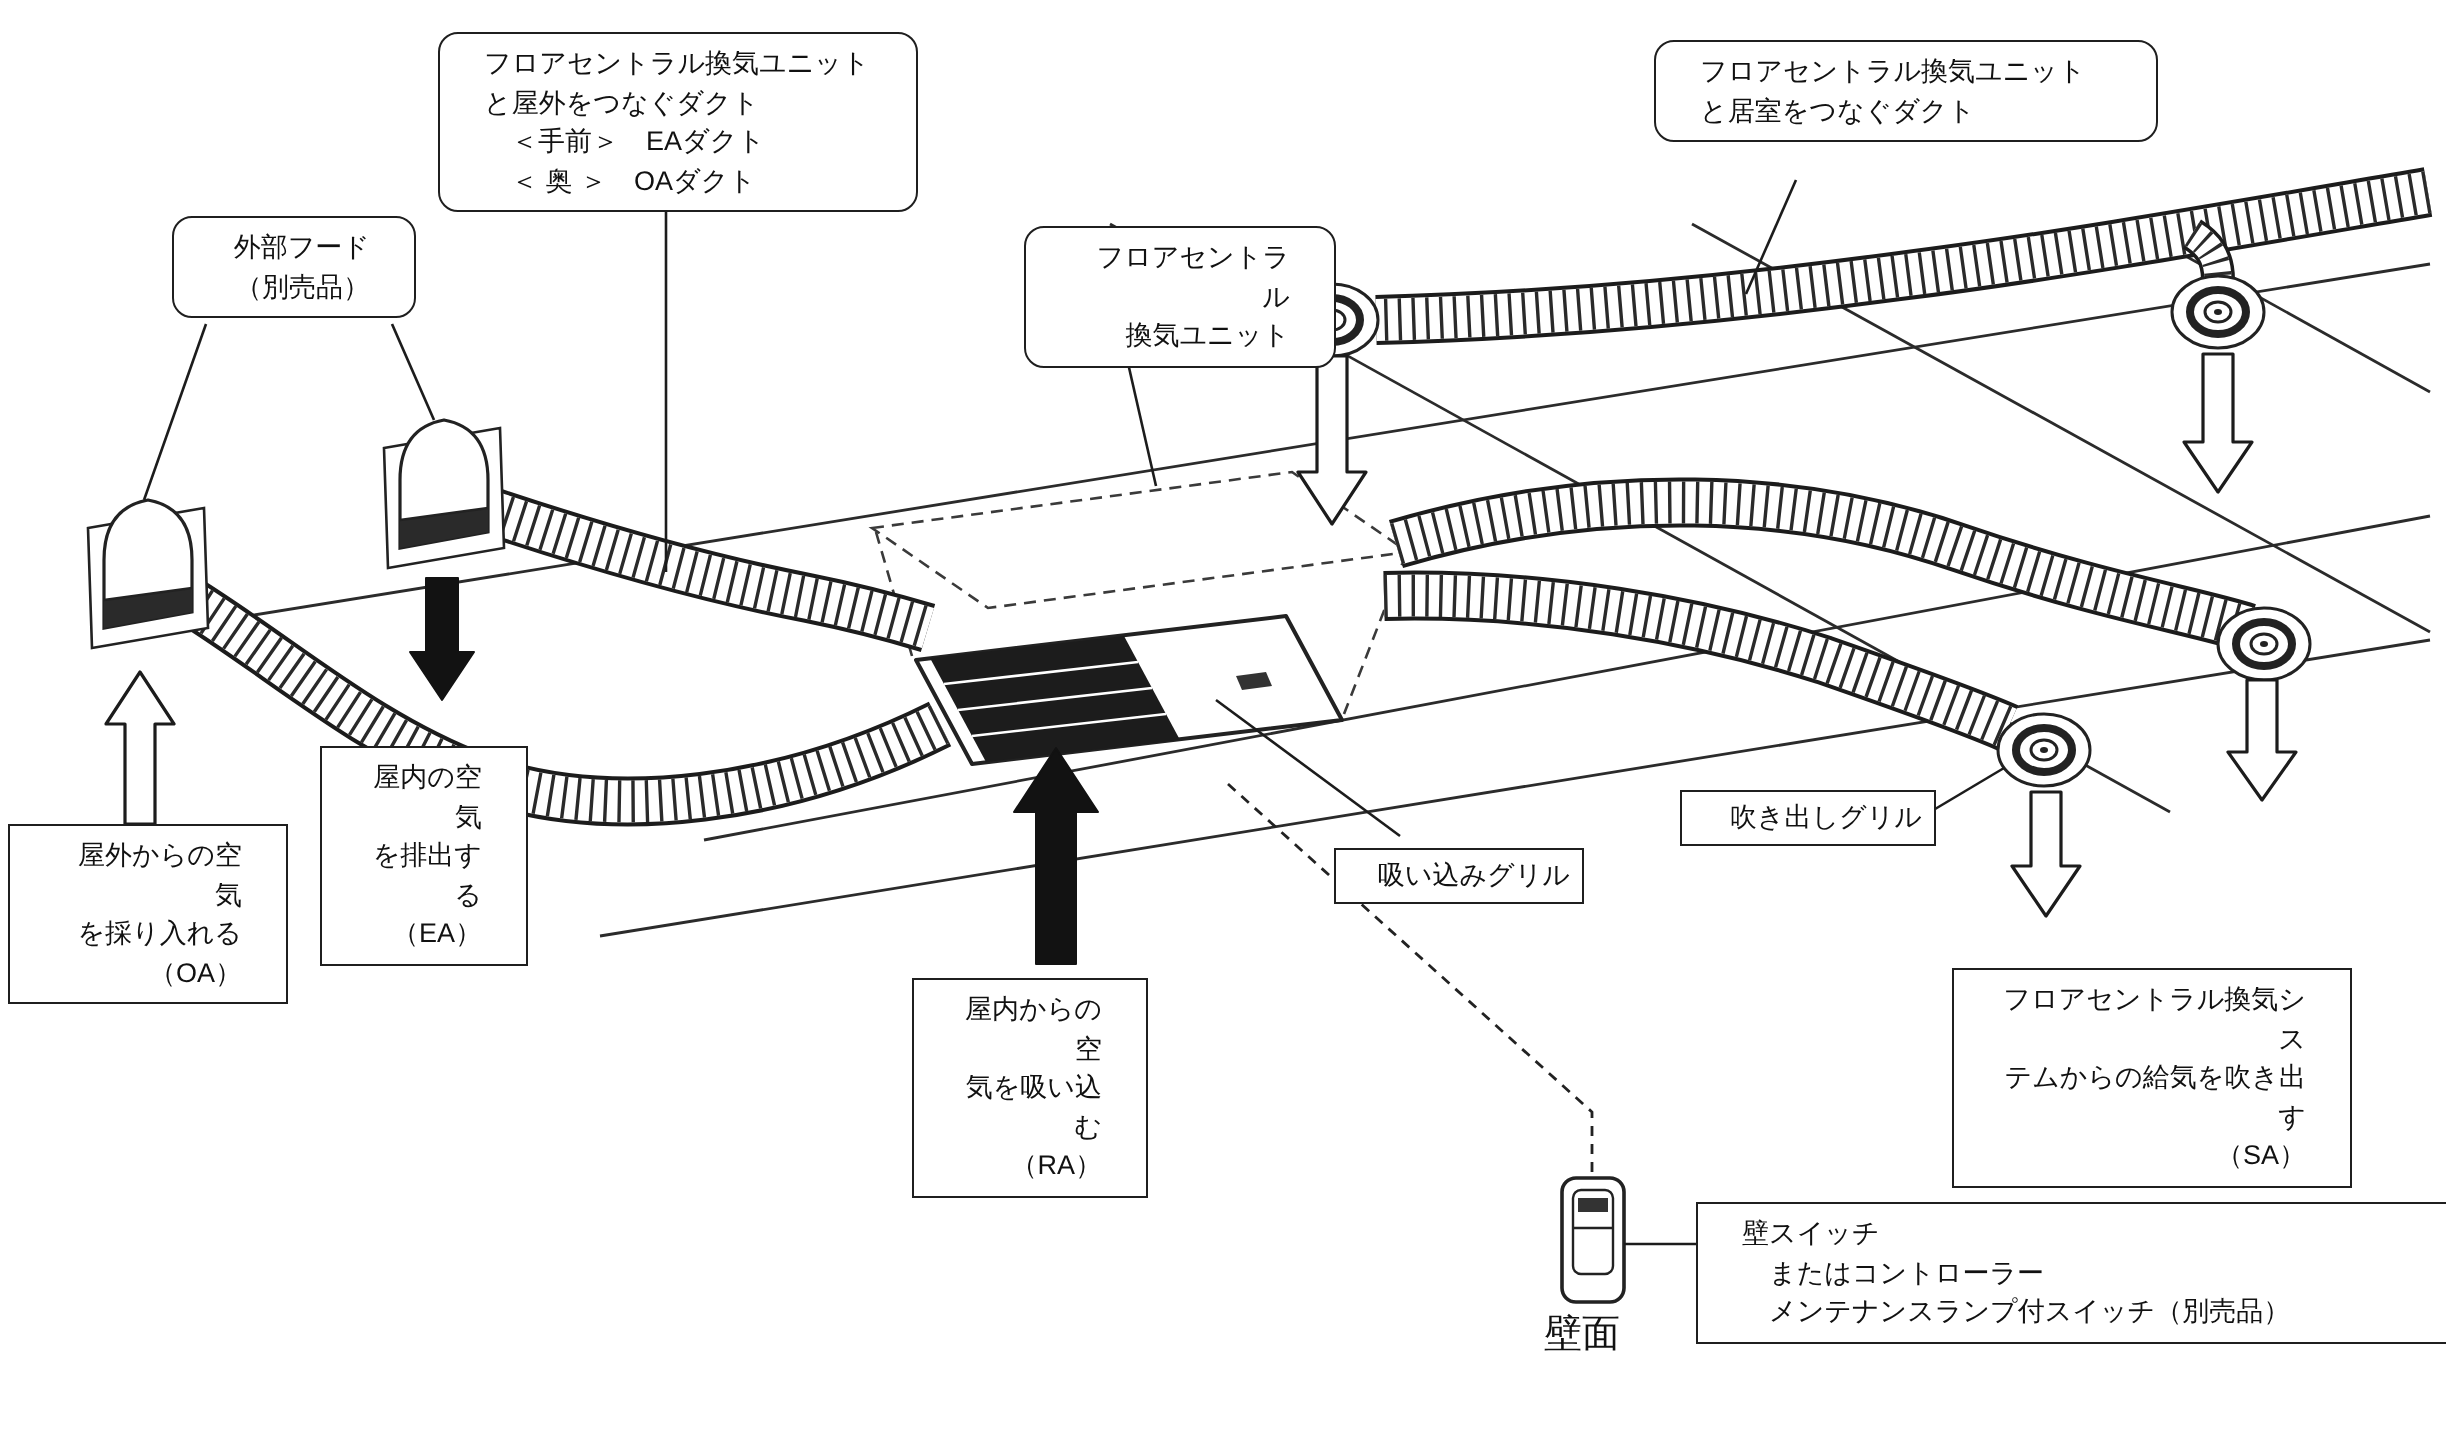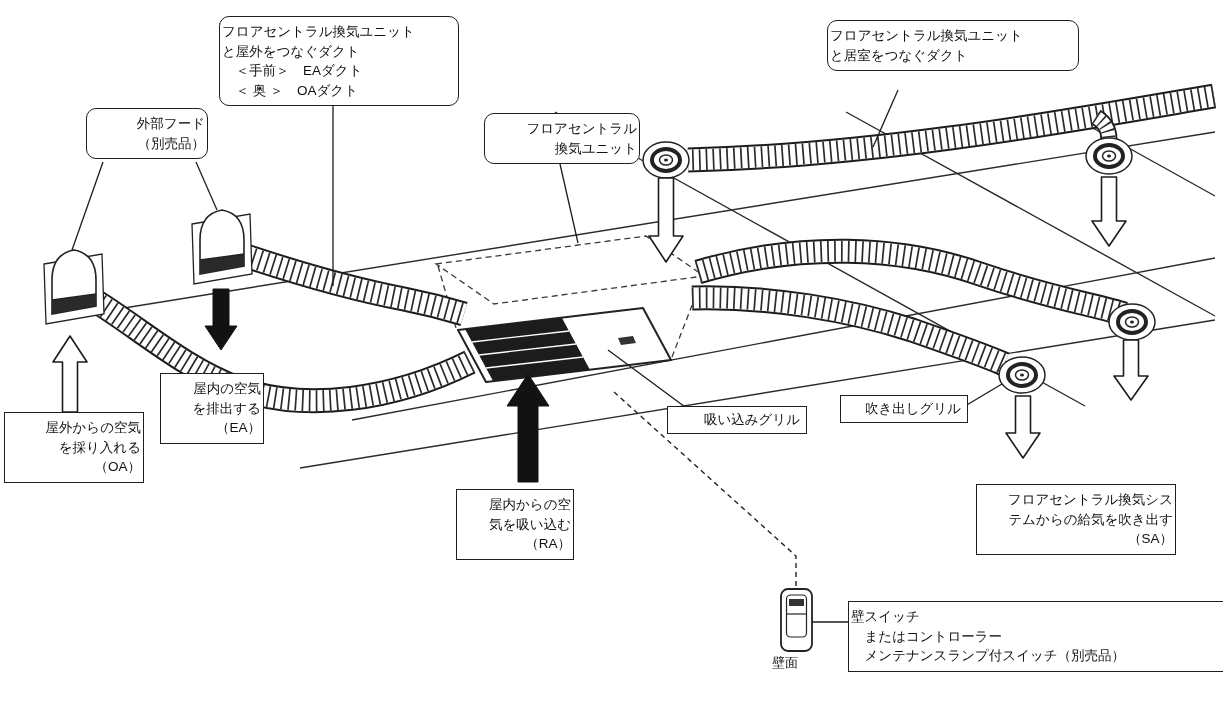--- a/index.html
+++ b/index.html
@@ -3,25 +3,25 @@
 <meta charset="utf-8">
 <style>
   html,body{margin:0;padding:0;background:#fff;}
   .stage{
     position:relative;width:1223px;height:721px;background:#fff;overflow:hidden;
     font-family:"Liberation Sans","DejaVu Sans",sans-serif;color:#111;
   }
   .stage svg{position:absolute;left:0;top:0;}
   .box{
     position:absolute;background:#fff;border:1.6px solid #1f1f1f;
-    font-size:13.5px;line-height:1.45;padding:5px 2px;box-sizing:border-box;
+    font-size:13.5px;line-height:1.45;padding:5px 22px;box-sizing:border-box;
   }
   .rounded{border-radius:10px;}
   .center{text-align:right;}
-  .plain-label{position:absolute;font-size:13px;color:#111;}
+  .plain-label{position:absolute;font-size:19px;color:#111;}
   
   .gridline{stroke:#2b2b2b;stroke-width:1.4;}
   .leader{stroke:#1c1c1c;stroke-width:1.3;}
   .dash{stroke:#3a3a3a;stroke-width:1.3;stroke-dasharray:6 4;fill:none;}
   .switchdash{stroke:#222;stroke-width:1.4;stroke-dasharray:5 4;fill:none;}
   .duct-o{fill:none;stroke:#1c1c1c;stroke-width:25;}
   .duct-b{fill:none;stroke:#ffffff;stroke-width:21;}
   .duct-r{fill:none;stroke:#2a2a2a;stroke-width:21;stroke-dasharray:1.7 5.2;}
   .duct-o-sm{fill:none;stroke:#1c1c1c;stroke-width:17;}
   .duct-b-sm{fill:none;stroke:#ffffff;stroke-width:13.5;}
@@ -149,21 +149,21 @@
     <div>（別売品）</div>
   </div>
 
   <div class="box rounded" style="left:219px;top:16px;width:240px;">
     <div>フロアセントラル換気ユニット</div>
     <div>と屋外をつなぐダクト</div>
     <div>　＜手前＞　EAダクト</div>
     <div>　＜ 奥 ＞　OAダクト</div>
   </div>
 
-  <div class="box rounded center" style="left:484px;top:113px;width:156px;">
+  <div class="box rounded center" style="left:512px;top:113px;width:156px;">
     <div>フロアセントラル</div>
     <div>換気ユニット</div>
   </div>
 
   <div class="box rounded" style="left:827px;top:20px;width:252px;">
     <div>フロアセントラル換気ユニット</div>
     <div>と居室をつなぐダクト</div>
   </div>
 
   <div class="box center" style="left:4px;top:412px;width:140px;">
@@ -177,21 +177,21 @@
     <div>を排出する</div>
     <div>（EA）</div>
   </div>
 
   <div class="box center" style="left:456px;top:489px;width:118px;">
     <div>屋内からの空</div>
     <div>気を吸い込む</div>
     <div>（RA）</div>
   </div>
 
-  <div class="box center" style="left:667px;top:406px;width:140px;padding:3px 6px;">
+  <div class="box center" style="left:667px;top:424px;width:125px;padding:3px 6px;">
     <div>吸い込みグリル</div>
   </div>
 
   <div class="box center" style="left:840px;top:395px;width:128px;padding:3px 6px;">
     <div>吹き出しグリル</div>
   </div>
 
   <div class="box center" style="left:976px;top:484px;width:200px;">
     <div>フロアセントラル換気シス</div>
     <div>テムからの給気を吹き出す</div>

